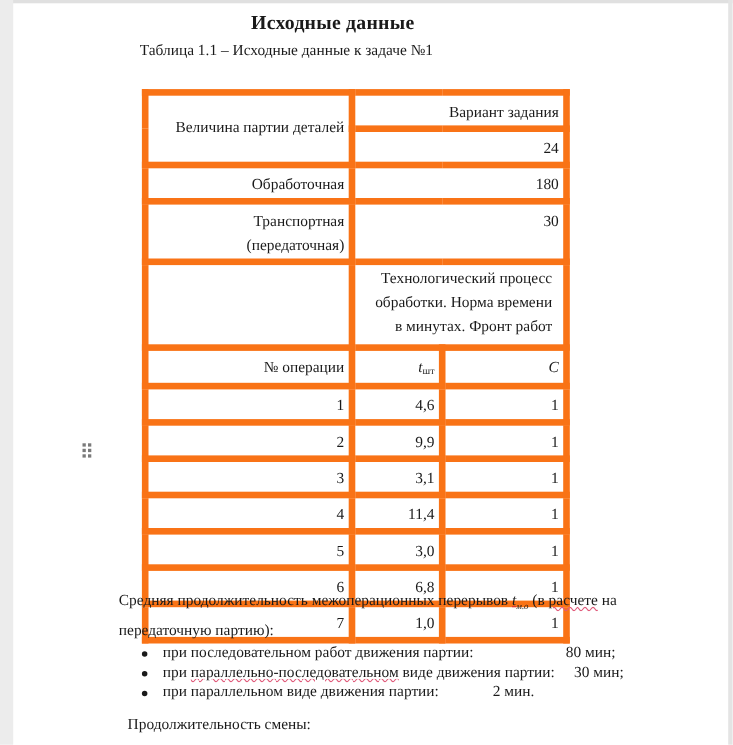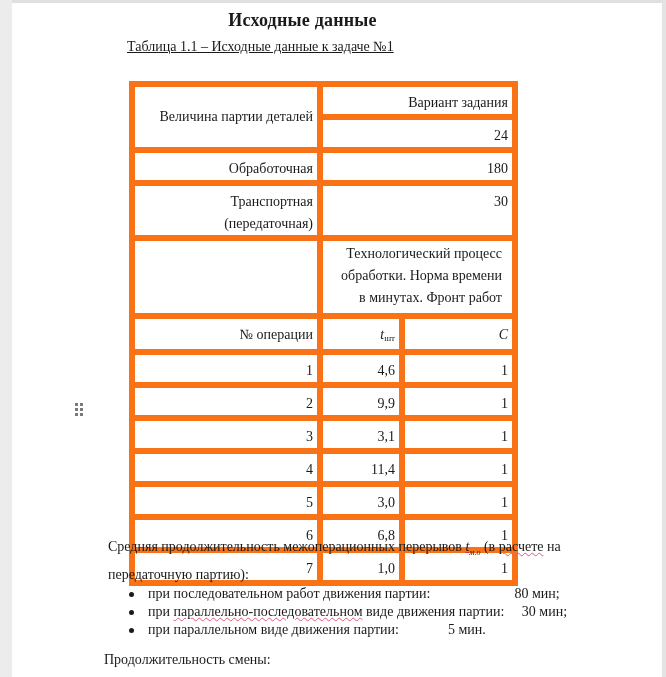--- a/index.html
+++ b/index.html
@@ -9,21 +9,21 @@
       font-family:"Liberation Serif", "DejaVu Serif", serif;
       color:#1a1a1a;
     }
     .left-gutter { position:absolute; left:0; top:0; width:12px; height:677px; background:#ececec; }
     .top-edge { position:absolute; left:0; top:0; width:666px; height:3px; background:#e0e0e0; }
     .right-scroll { position:absolute; left:662px; top:0; width:4px; height:677px; background:#e4e4e4; }
     .title {
       position:absolute; left:0; width:558px; top:10px; text-align:center;
       font-weight:bold; font-size:18px; letter-spacing:0.2px; padding-left:47px; box-sizing:border-box;
     }
-    .caption { position:absolute; left:127px; top:39px; font-size:14px;text-decoration:underline; }
+    .caption { position:absolute; left:127px; top:39px; font-size:14px; }
     .drag-handle {
       position:absolute; left:75px; top:403px; width:8px; height:14px;
       display:grid; grid-template-columns:3px 3px; grid-template-rows:3px 3px 3px; gap:2px 2px;
       cursor:move;
     }
     .drag-handle span { background:#7a7a7a; width:3px; height:3px; display:block; }
 
     table.data {
       position:absolute; left:129px; top:81px;
       border-collapse:collapse; font-size:14px;
@@ -41,21 +41,21 @@
 
     .para { position:absolute; left:108px; font-size:14px; line-height:22px; }
     .p1 { top:536px; width:470px; }
     .tmo { font-style:italic; text-decoration:underline; text-decoration-color:#d33; }
     .tmo sub { font-size:8px; }
     .squiggle { text-decoration:underline wavy #e05a7a; text-decoration-thickness:1px; }
 
     .bullets { position:absolute; left:124px; top:585px; font-size:14px; line-height:18px; margin:0; padding:0; list-style:none; }
     .bullets li { position:relative; padding-left:24px; white-space:pre; }
     .bullets li .dot { position:absolute; left:5px; top:7px; width:5px; height:5px; border-radius:50%; background:#1a1a1a; }
-    .shift { position:absolute; left:104px; top:652px; font-size:14px; }
+    .shift { position:absolute; left:116px; top:652px; font-size:14px; }
     .shift .val { position:absolute; left:232px; white-space:nowrap; }
   </style>
 </head>
 <body>
 
 <div class="top-edge"></div>
 <div class="left-gutter"></div>
 <div class="right-scroll"></div>
 
 <div class="title">Исходные данные</div>
@@ -132,18 +132,18 @@
     <td class="c3">1</td>
   </tr>
 </tbody>
   </table>
 
 <div class="para p1"><span>Средняя продолжительность межоперационных перерывов </span><span class="tmo"><span>t</span><sub>м.о</sub></span><span> (в </span><span class="squiggle">расчете</span><span> на передаточную партию):</span></div>
 
 <ul class="bullets">
   <li><span class="dot"></span><span>при последовательном работ движения партии:</span><span>                        </span><span>80 мин;</span></li>
   <li><span class="dot"></span><span>при </span><span class="squiggle">параллельно-последовательном</span><span> виде движения партии:</span><span>     </span><span>30 мин;</span></li>
-  <li><span class="dot"></span><span>при параллельном виде движения партии:</span><span>              </span><span>5 мин.</span></li>
+  <li><span class="dot"></span><span>при параллельном виде движения партии:</span><span>              </span><span>2 мин.</span></li>
 </ul>
 
 <div class="shift">
   <span>Продолжительность смены:</span>
 </div>
 
 </body></html>

